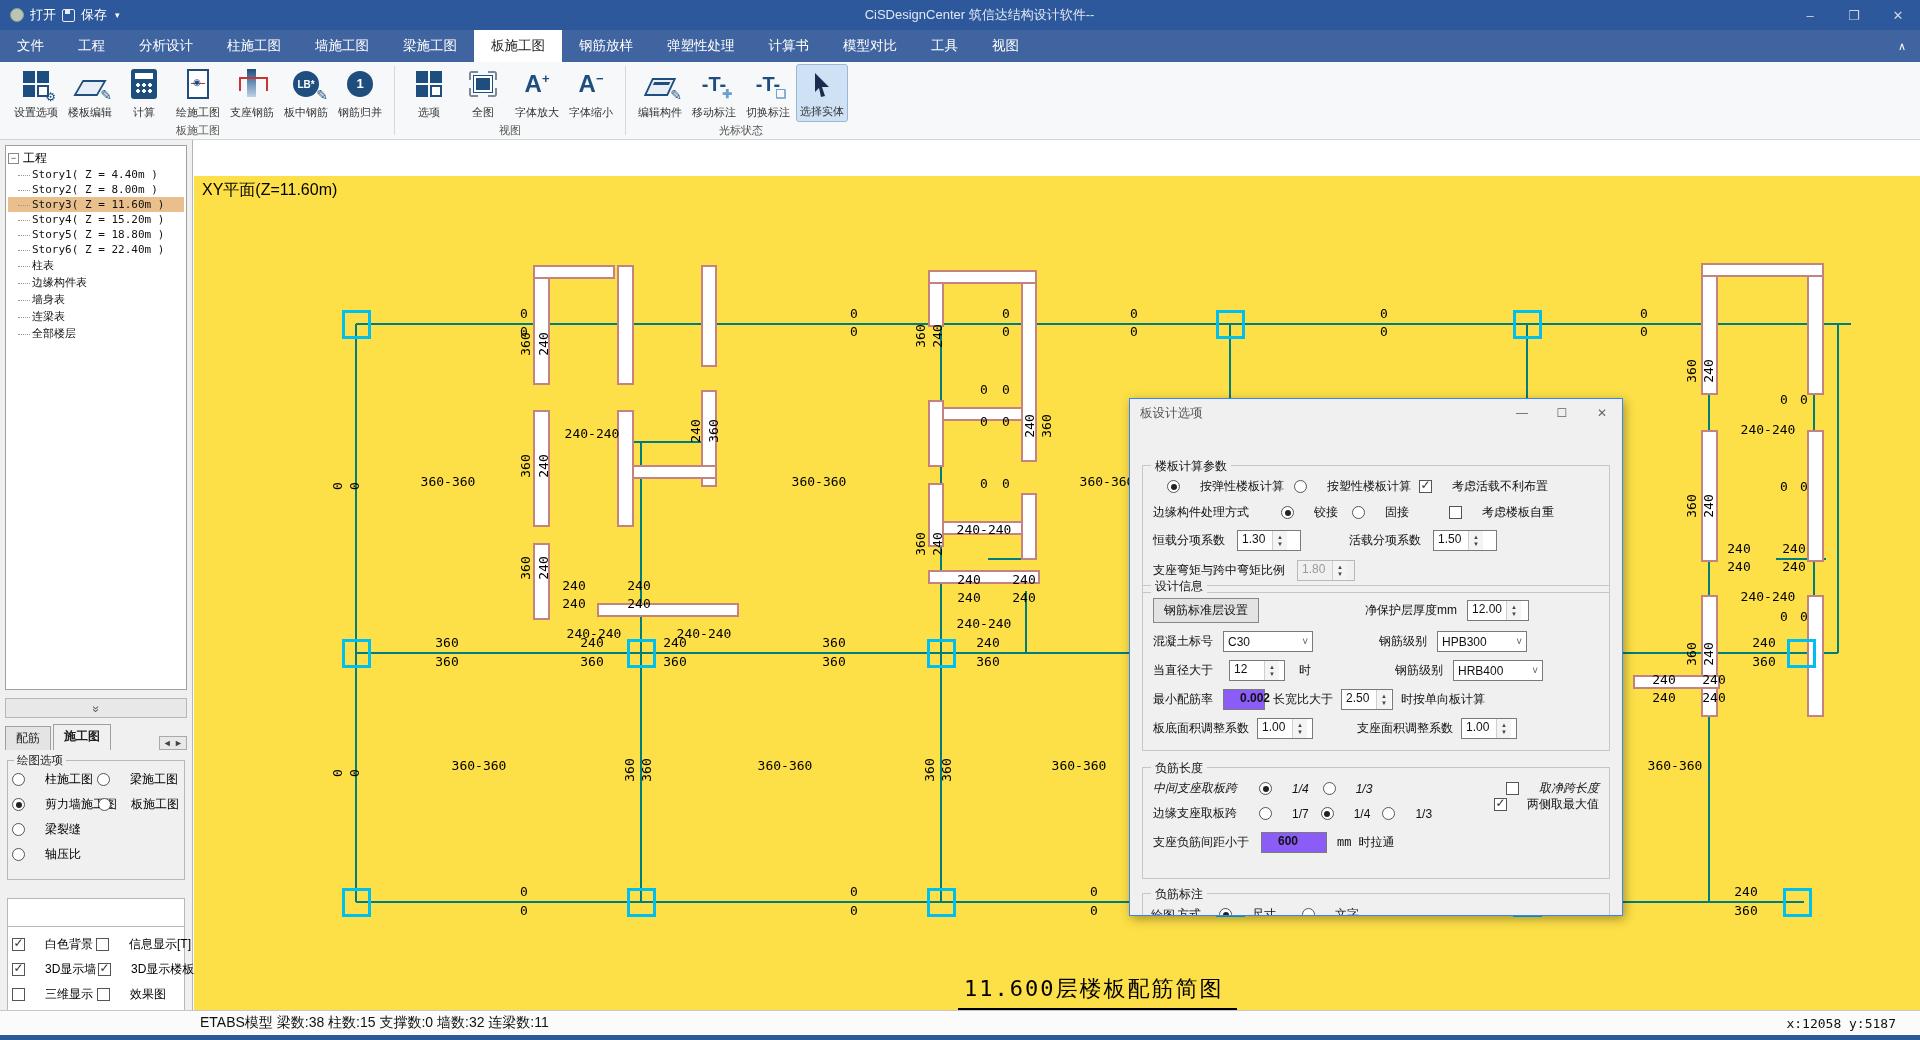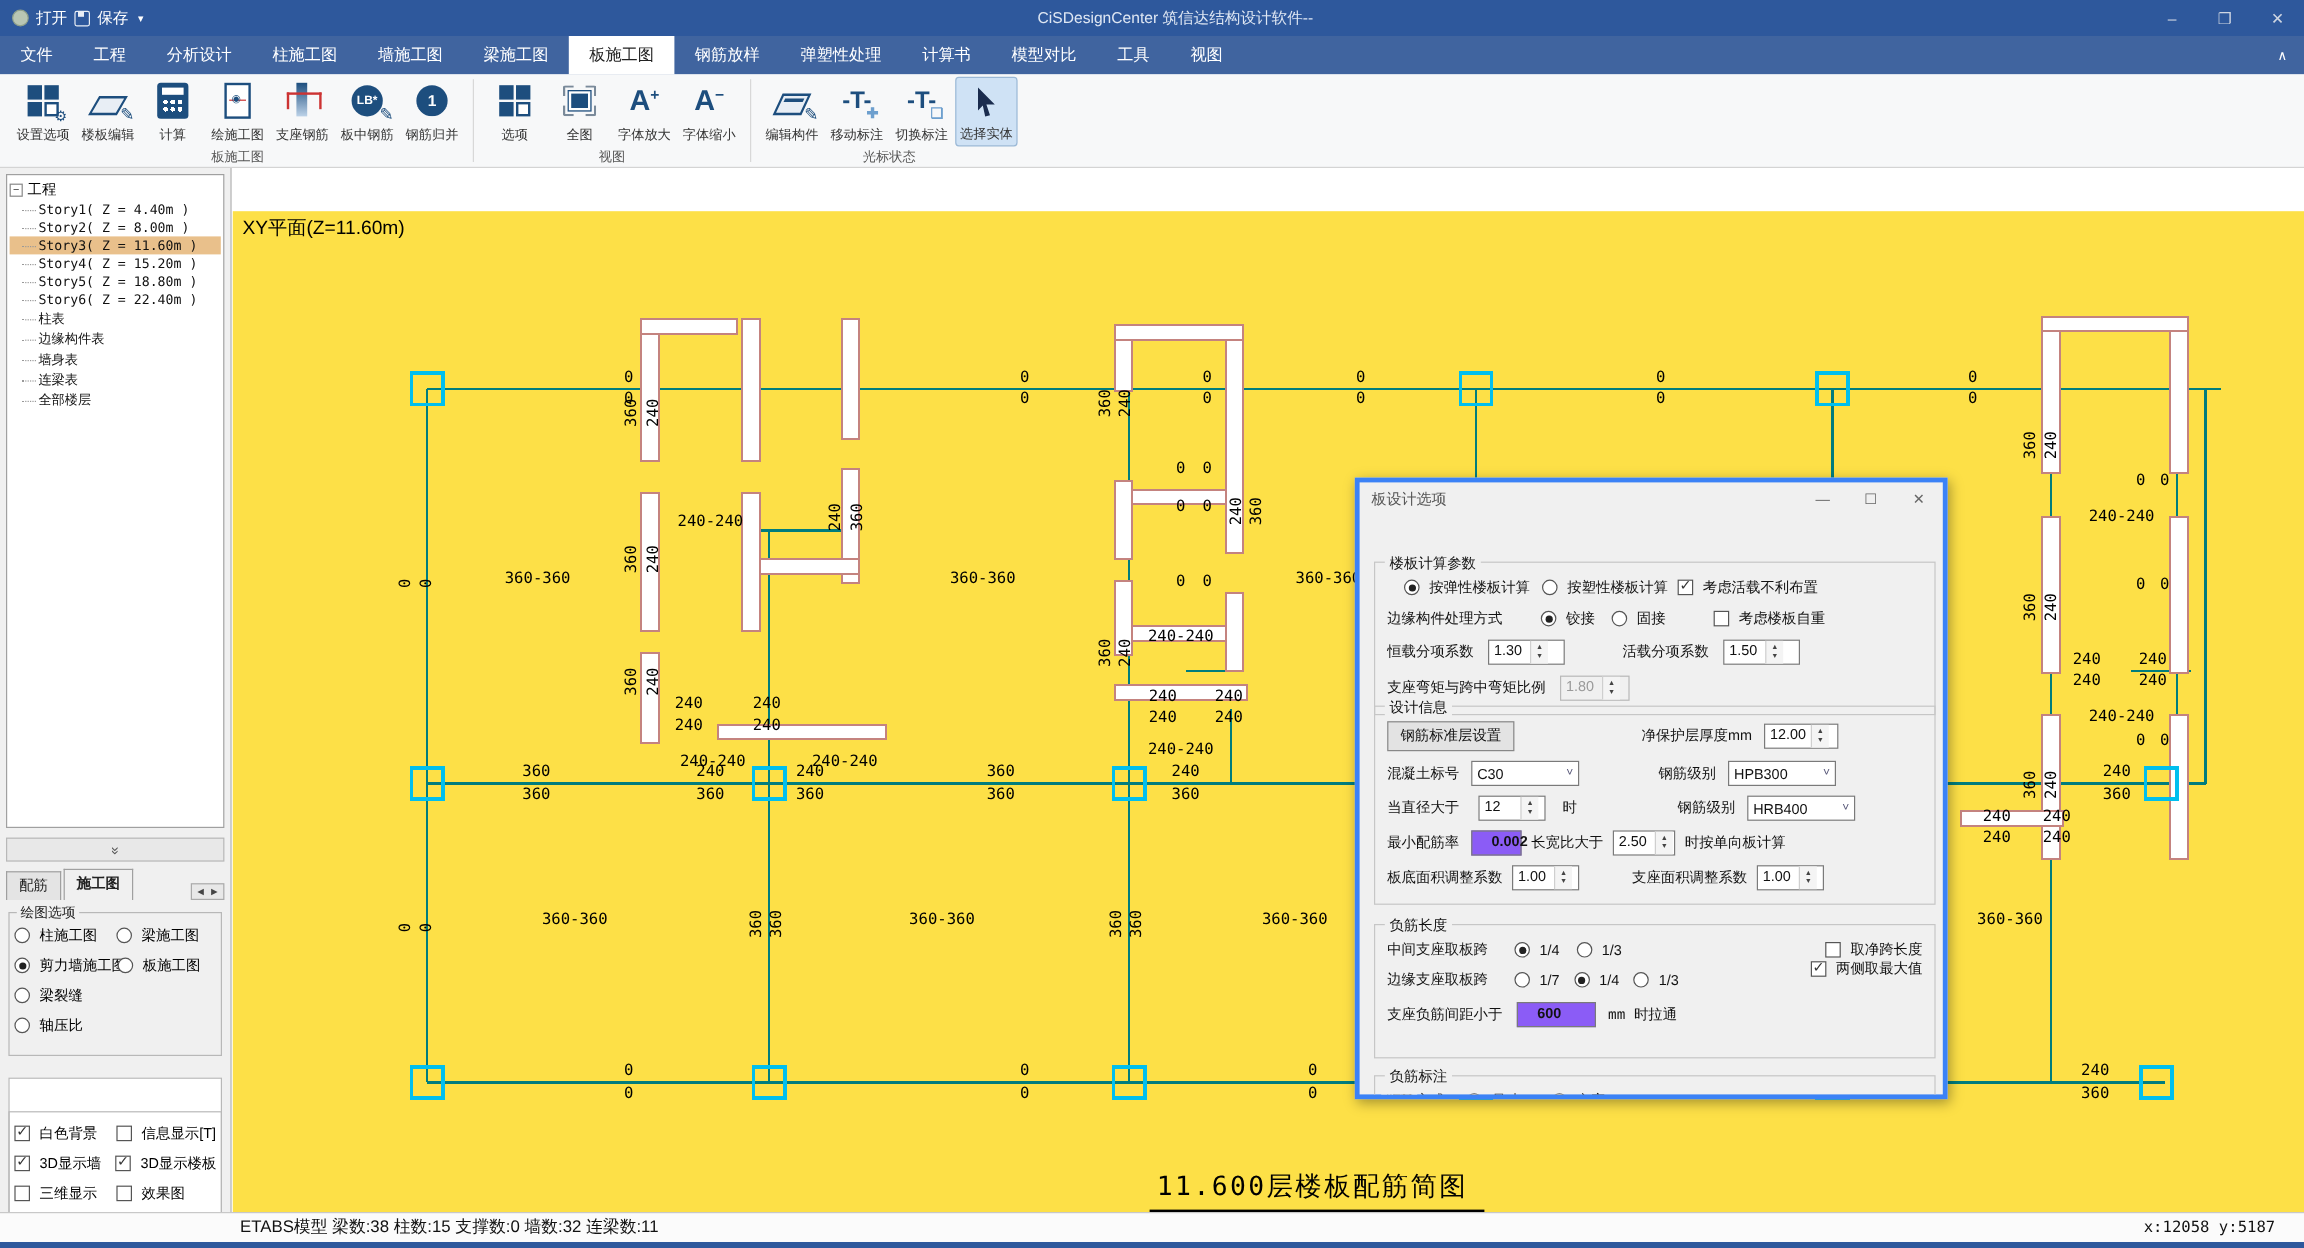--- a/index.html
+++ b/index.html
@@ -68,34 +68,34 @@
   .titem.sel { background:#e9c08b; }
   .collapsebar { position:absolute; left:5px; top:558px; width:182px; height:20px; background:#e8e8e8; border:1px solid #b8b8b8; display:flex; align-items:center; justify-content:center; }
   .collapsebar span { transform:rotate(90deg); font-size:12px; color:#555; letter-spacing:-2px; }
   .ptabs { position:absolute; left:5px; top:586px; width:182px; height:24px; display:flex; align-items:flex-end; }
   .ptab { padding:3px 10px; font-size:12px; border:1px solid #a0a0a0; border-bottom:none; background:#e4e4e4; margin-right:2px; color:#222; }
   .ptab.act { background:#f0f0f0; padding-bottom:5px; font-weight:bold; }
   .ptabarrows { margin-left:auto; font-size:9px; color:#444; border:1px solid #aaa; background:#e8e8e8; padding:1px 3px; }
   .gboxp { position:absolute; left:7px; width:178px; border:1px solid #b8b8b8; }
   .gboxp .glab { position:absolute; top:-8px; left:6px; background:#f0f0f0; font-size:11.5px; padding:0 3px; color:#222; }
   .radrow, .cbrow { display:flex; gap:2px; padding:4px 4px; font-size:12px; align-items:center; flex-wrap:nowrap; }
-  .rctl { display:flex; align-items:center; gap:8px; white-space:nowrap; }
+  .rctl { display:flex; align-items:center; gap:20px; white-space:nowrap; }
   .rad { width:13px; height:13px; min-width:13px; border:1px solid #555; border-radius:50%; background:#fff; position:relative; display:inline-block; }
   .rad.on::after { content:''; position:absolute; left:2.5px; top:2.5px; width:6px; height:6px; border-radius:50%; background:#222; }
   .cbx { width:13px; height:13px; min-width:13px; border:1px solid #555; background:#fff; position:relative; display:inline-block; }
   .cbx.on::after { content:'✓'; position:absolute; left:0.5px; top:-3px; font-size:12px; color:#333; }
   .pbtnrow { position:absolute; left:10px; top:940px; width:174px; display:flex; gap:10px; }
   .pbtn { flex:1; border:1px solid #555; background:#f2f2f2; font-size:12px; font-weight:bold; text-align:center; padding:4px 0; color:#111; }
   
   .canvas { position:absolute; left:194px; top:140px; width:1726px; height:870px; background:#fde047; overflow:hidden;margin-top:36px; }
   .viewlabel { position:absolute; left:8px; top:4px; font-size:16px; color:#000; }
   .dwgtitle { position:absolute; left:770px; top:798px; font-size:22px; color:#000; font-family:"DejaVu Sans Mono",monospace; letter-spacing:2px; }
   .dwgtitle::after { content:''; position:absolute; left:-6px; right:-14px; bottom:-8px; height:4px; background:#000; }
   
-  .dialog { position:absolute; left:1129px; top:398px; width:494px; height:518px; background:#f0f0f0; border:4px solid #3b82f6; box-shadow:2px 3px 10px rgba(0,0,0,.35); overflow:hidden; font-size:12px; color:#111; }
+  .dialog { position:absolute; left:1129px; top:398px; width:494px; height:518px; background:#f0f0f0; border:1px solid #3b82f6; box-shadow:2px 3px 10px rgba(0,0,0,.35); overflow:hidden; font-size:12px; color:#111; }
   .dtitle { height:28px; display:flex; align-items:center; padding-left:10px; color:#555; font-size:12.5px; }
   .dctl { margin-left:auto; display:flex; }
   .dctl span { width:40px; text-align:center; color:#666; font-size:12px; }
   .gbox { position:absolute; left:12px; width:468px; border:1px solid #c6c6c6; }
   .gbox .glab { position:absolute; top:-8px; left:8px; background:#f0f0f0; padding:0 4px; font-size:12px; color:#111; }
   .drow { display:flex; align-items:center; padding:0 10px; }
   .spin { display:inline-flex; align-items:stretch; border:1px solid #7a7a7a; background:#fff; height:21px; }
   .spin .val { padding:1px 4px 0; font-size:12px; min-width:34px; }
   .spin .ud { width:15px; border-left:1px solid #cfcfcf; display:flex; flex-direction:column; align-items:center; justify-content:center; font-size:6px; color:#444; line-height:1.1; background:#f4f4f4; }
   .spin.dis { background:#f0f0f0; border-color:#b8b8b8; }
@@ -663,21 +663,21 @@
       <span style="margin-left:44px;">支座面积调整系数</span>
       <span class="spin" style="margin-left:8px; width:56px;">
           <span class="val">1.00</span>
           <span class="ud">▲<br>▼</span>
         </span>
     </div>
   </div>
 
   <div class="gbox" style="top:368px; height:112px;">
     <span class="glab">负筋长度</span>
-    <div class="drow" style="margin-top:12px;">
+    <div class="drow" style="margin-top:12px;font-style:italic;">
       <span>中间支座取板跨</span>
       <span class="rctl" style="margin-left:22px;">
           <span class="rad on"></span>
           <span>1/4</span>
         </span>
       <span class="rctl" style="margin-left:14px;">
           <span class="rad"></span>
           <span>1/3</span>
         </span>
       <span class="rctl" style="margin-left:auto;">

